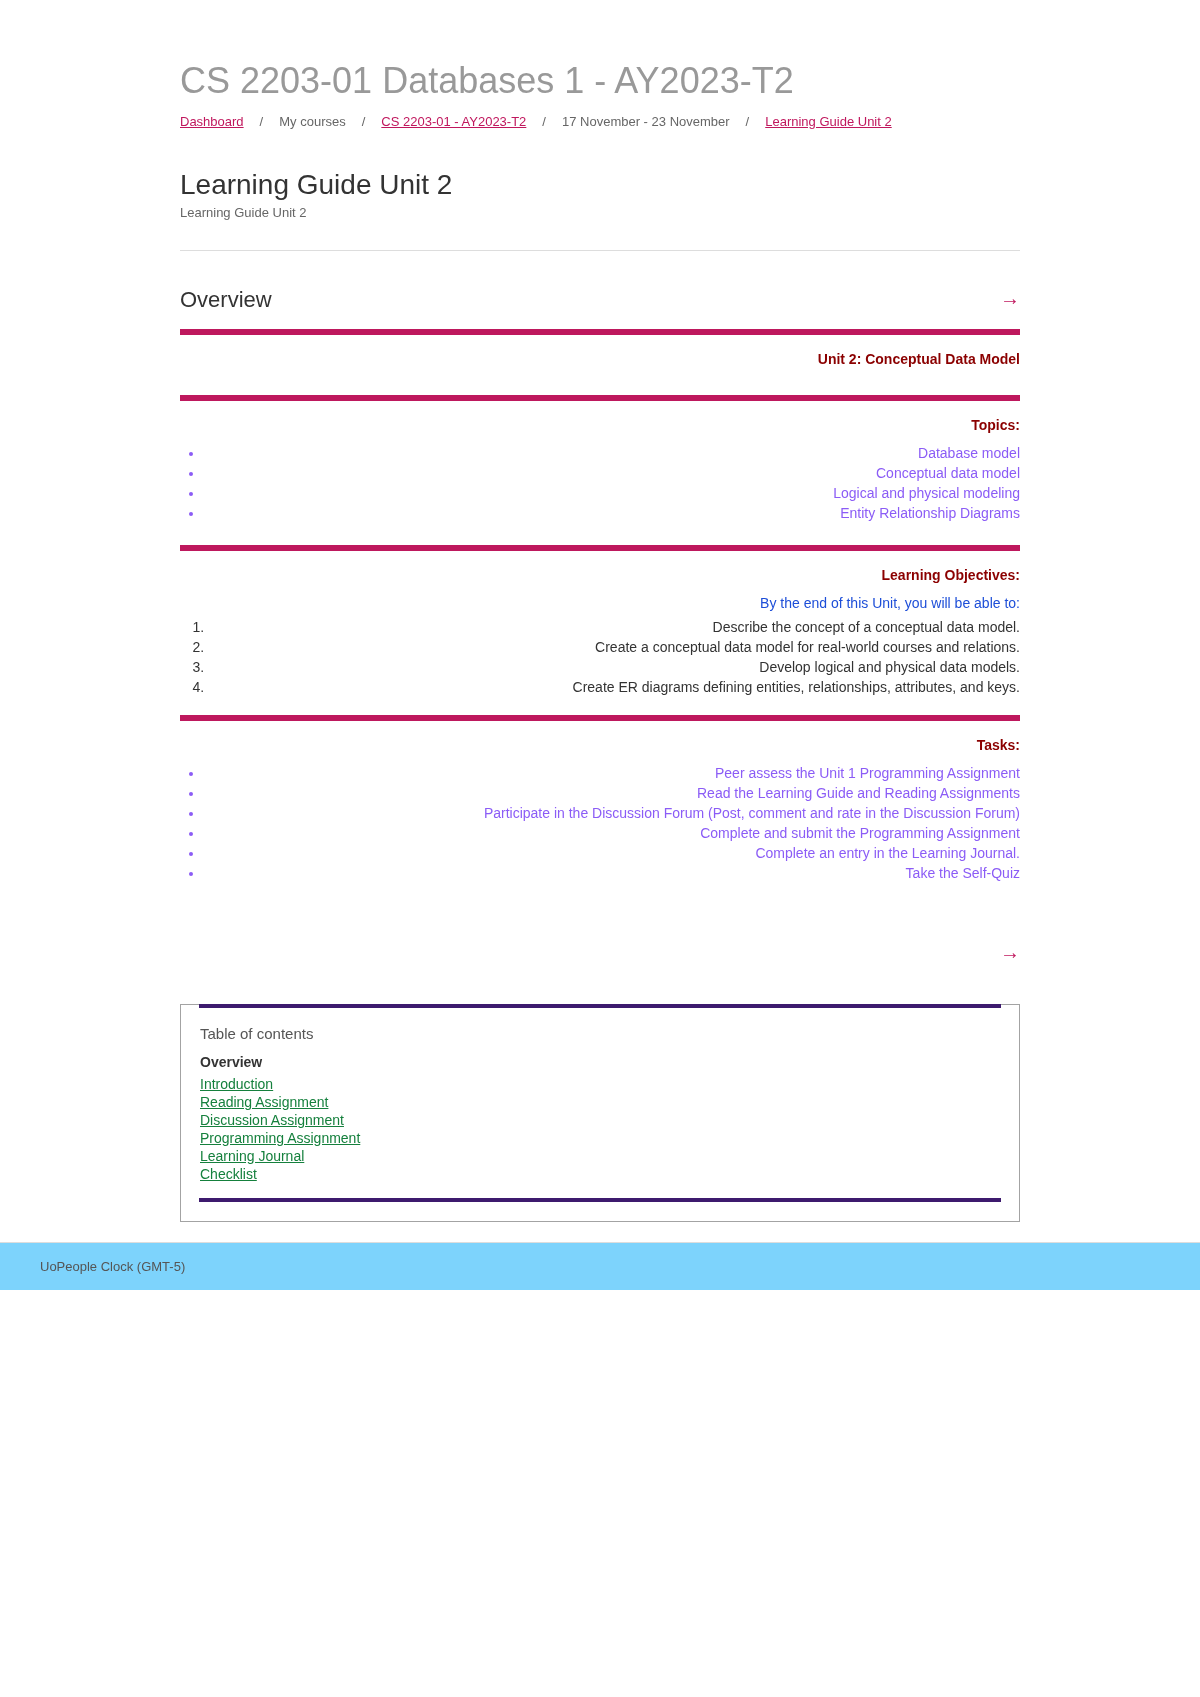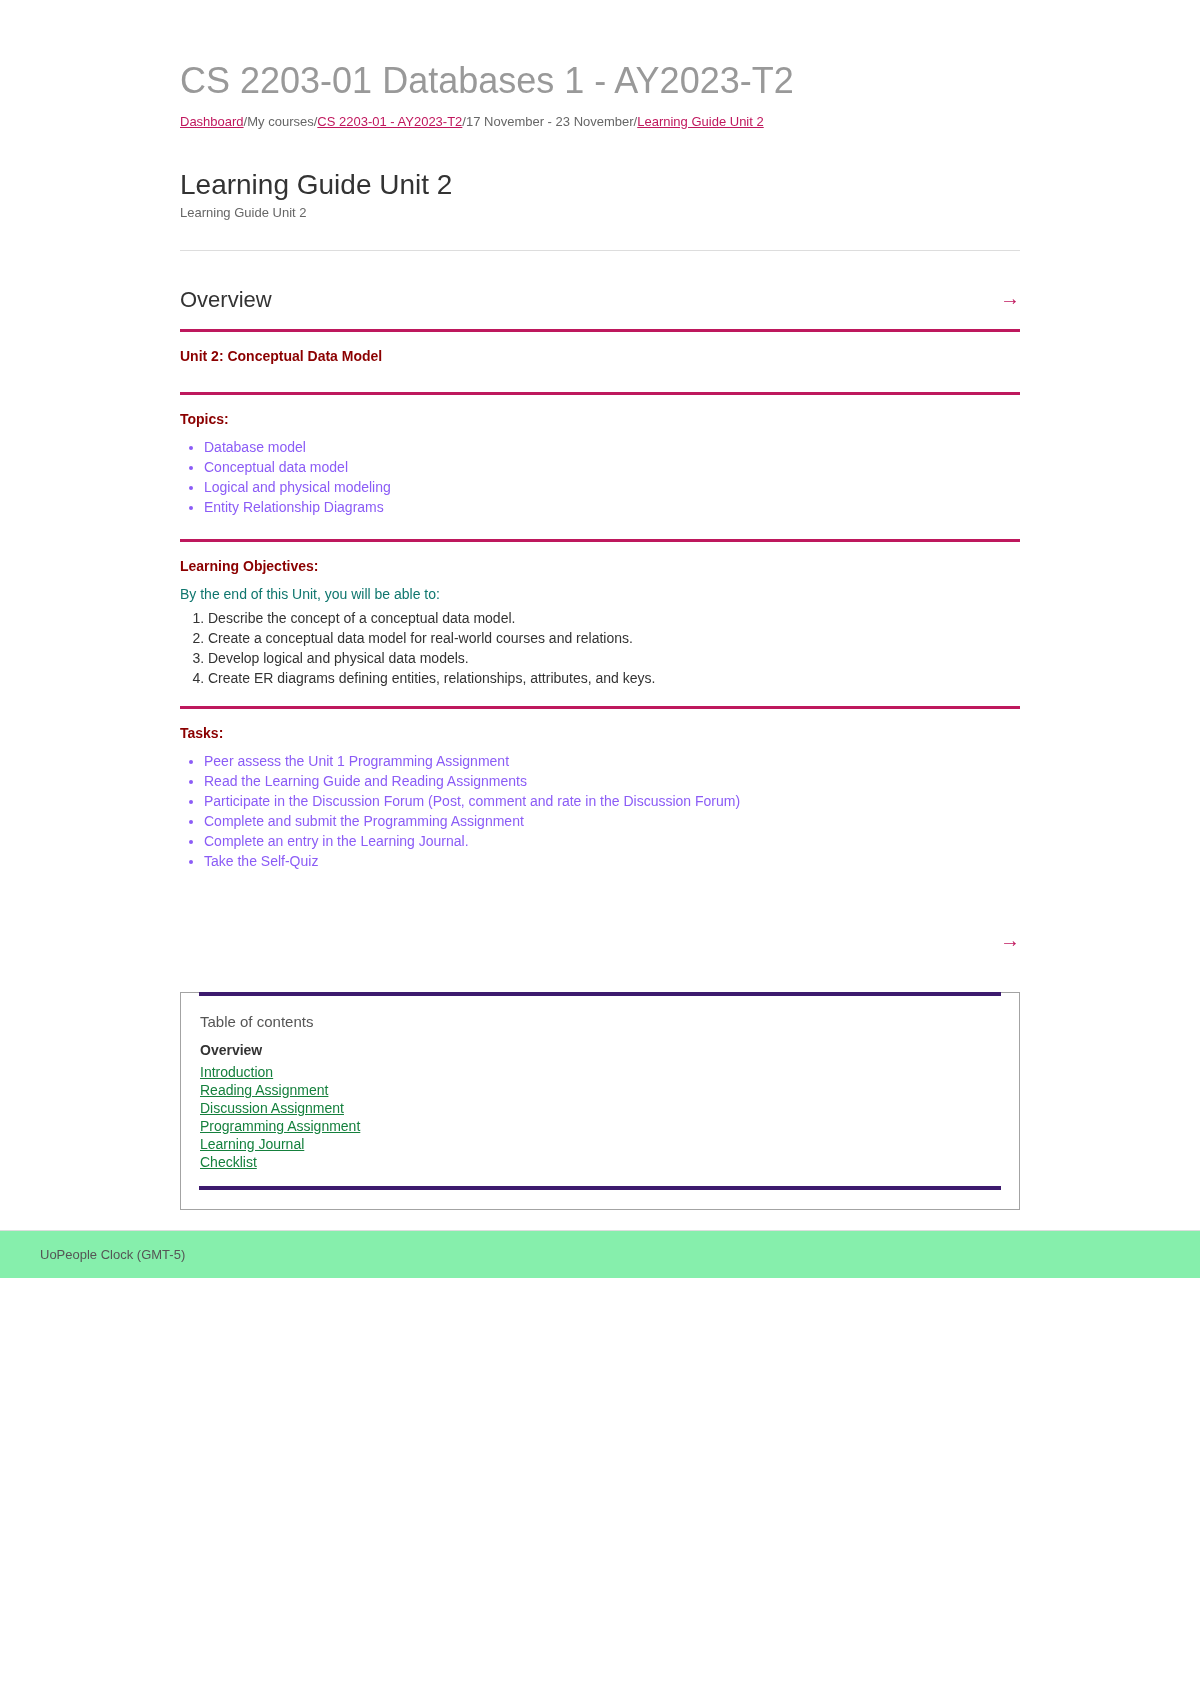--- a/index.html
+++ b/index.html
@@ -29,21 +29,21 @@
       color: #999;
       margin-bottom: 12px;
     }
 
     .breadcrumb {
       font-size: 13px;
       color: #666;
       margin-bottom: 40px;
       display: flex;
       align-items: flex-end;
-      gap: 0;
+      gap: 16px;
       flex-wrap: wrap;
     }
 
     .breadcrumb a {
       color: #c0175d;
       text-decoration: underline;
     }
 
     .breadcrumb span {
       color: #666;
@@ -93,21 +93,22 @@
       display: flex;
       justify-content: flex-end;
       margin: 16px 0;
       color: #c0175d;
       font-size: 20px;
       font-weight: bold;
     }
 
     .content-section {
       padding: 16px 0;
-      border-top: 3px solid #be185d;
+      border-top: 6px solid #be185d;
+      text-align: right;
     }
 
     .section-label {
       font-size: 14px;
       font-weight: bold;
       color: #8B0000;
       margin-bottom: 12px;
     }
 
     .topic-list {
@@ -117,21 +118,21 @@
     }
 
     .topic-list li {
       margin-bottom: 4px;
       font-size: 14px;
       color: #8b5cf6;
     }
 
     .objectives-intro {
       font-size: 14px;
-      color: #0f766e;
+      color: #1d4ed8;
       margin-bottom: 8px;
     }
 
     .numbered-list {
       list-style: decimal;
       padding-left: 28px;
     }
 
     .numbered-list li {
       margin-bottom: 4px;
@@ -181,21 +182,21 @@
       gap: 2px;
     }
 
     .toc-links a {
       color: #15803d;
       text-decoration: underline;
       font-size: 14px;
     }
 
     .footer-bar {
-      background: #86efac;
+      background: #7dd3fc;
       border-top: 1px solid #ddd;
       padding: 16px 40px;
       margin-top: 20px;
       font-size: 13px;
       color: #555;
     }
   </style>
 </head>
 <body>
 

